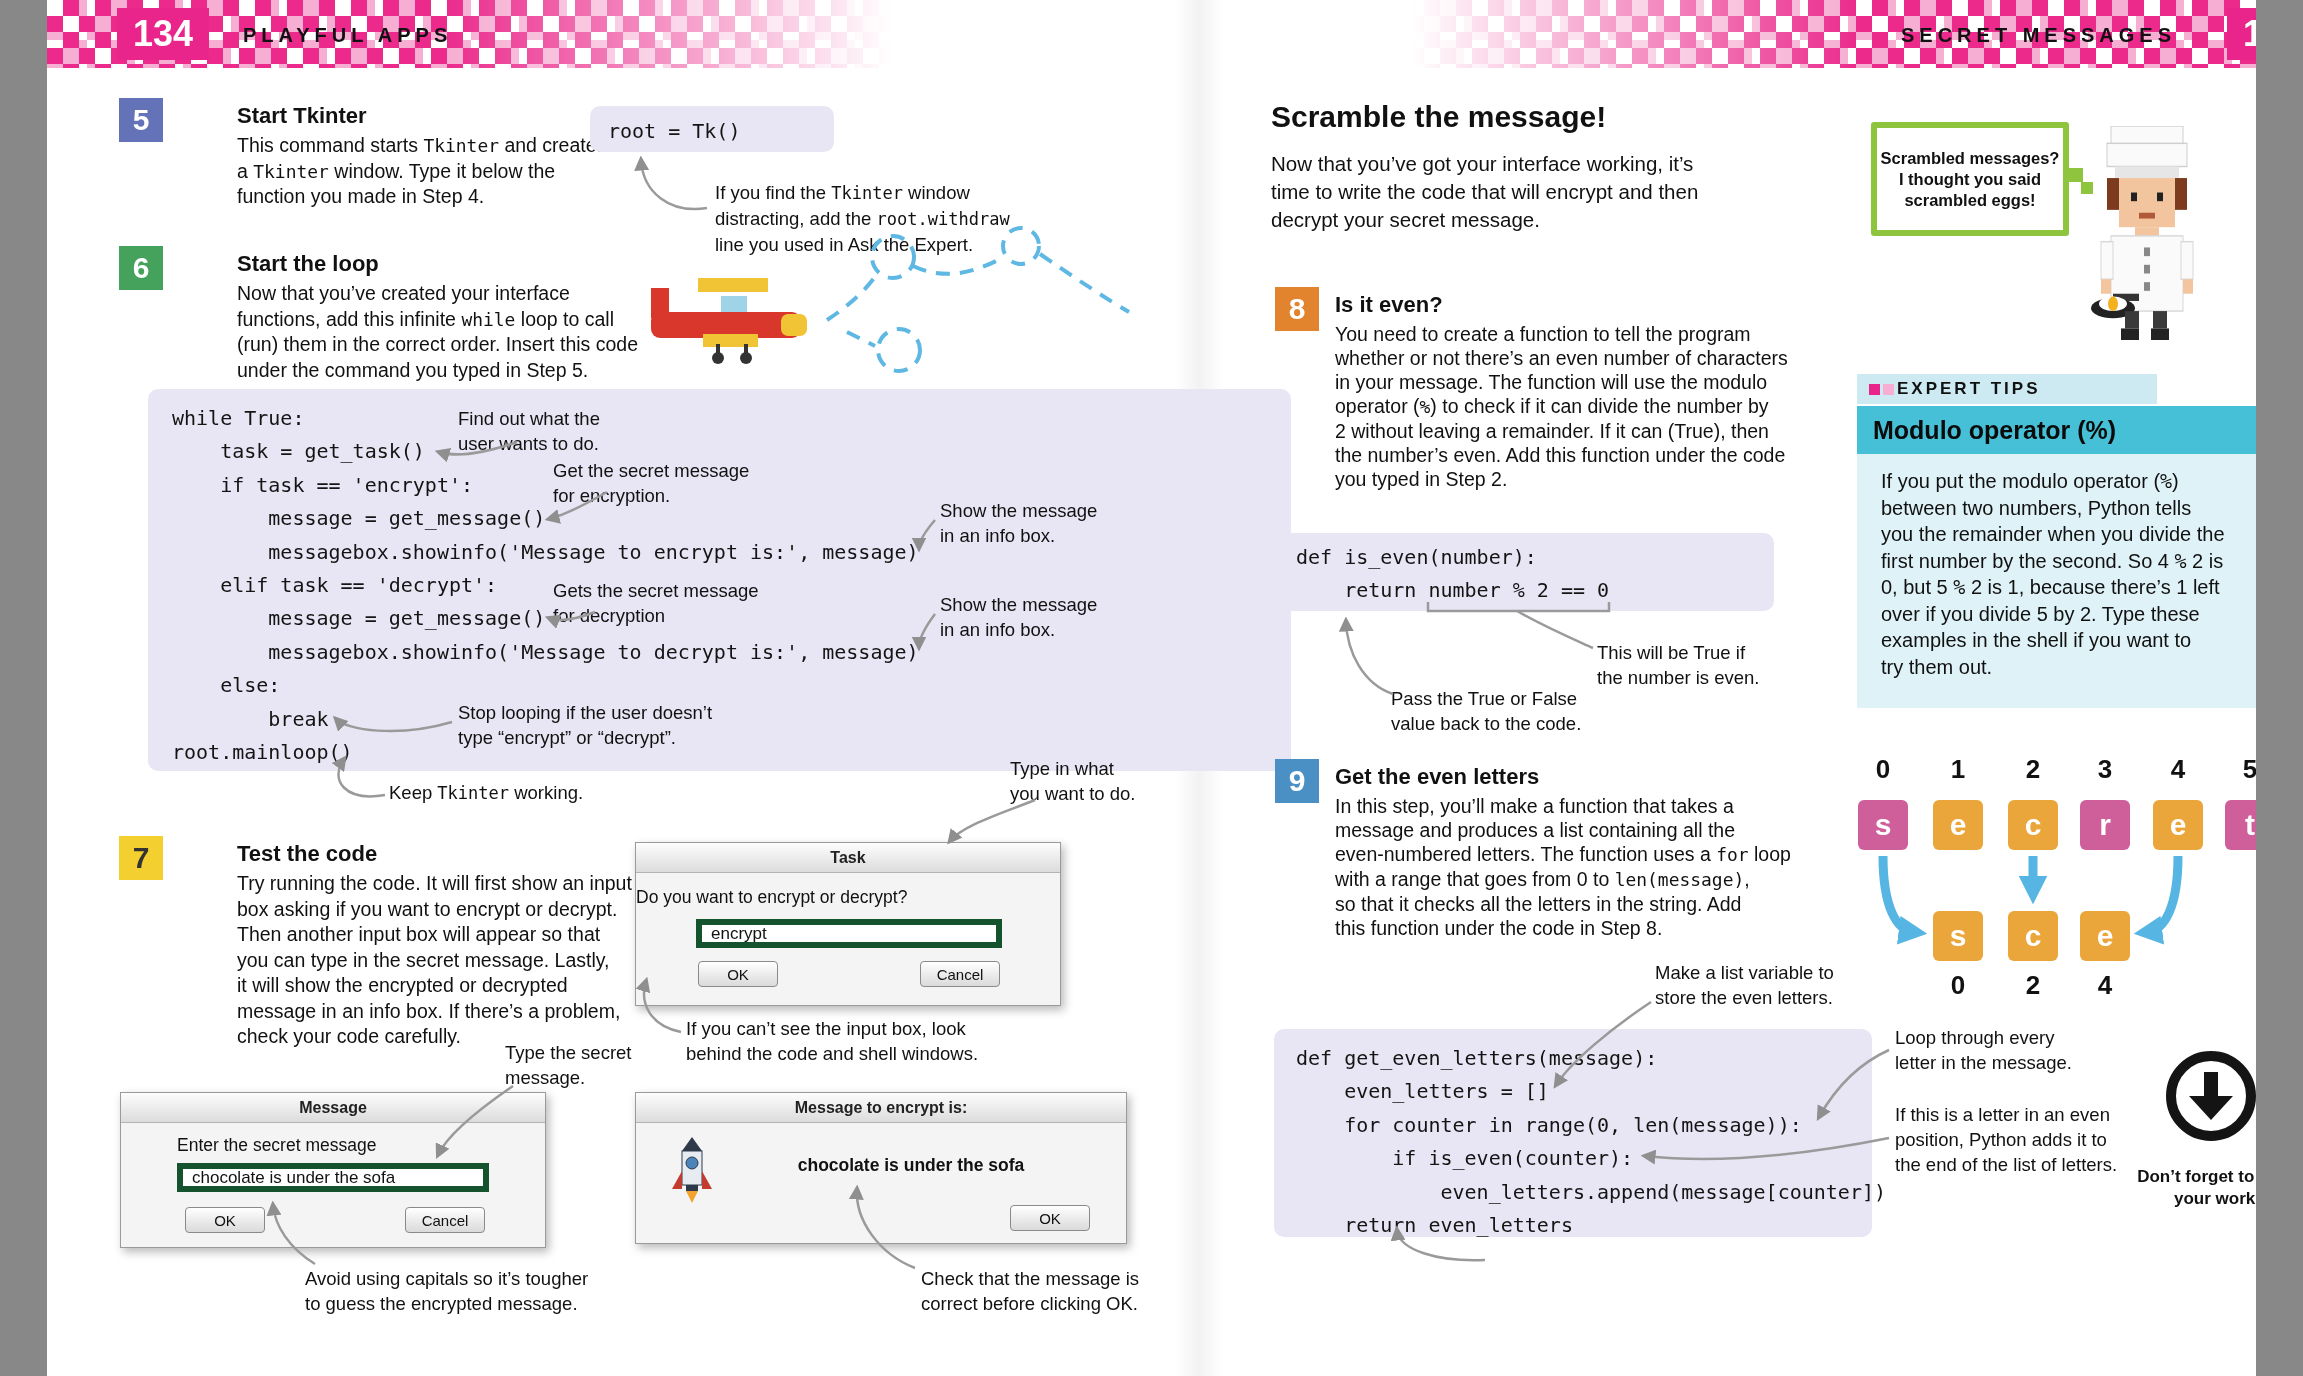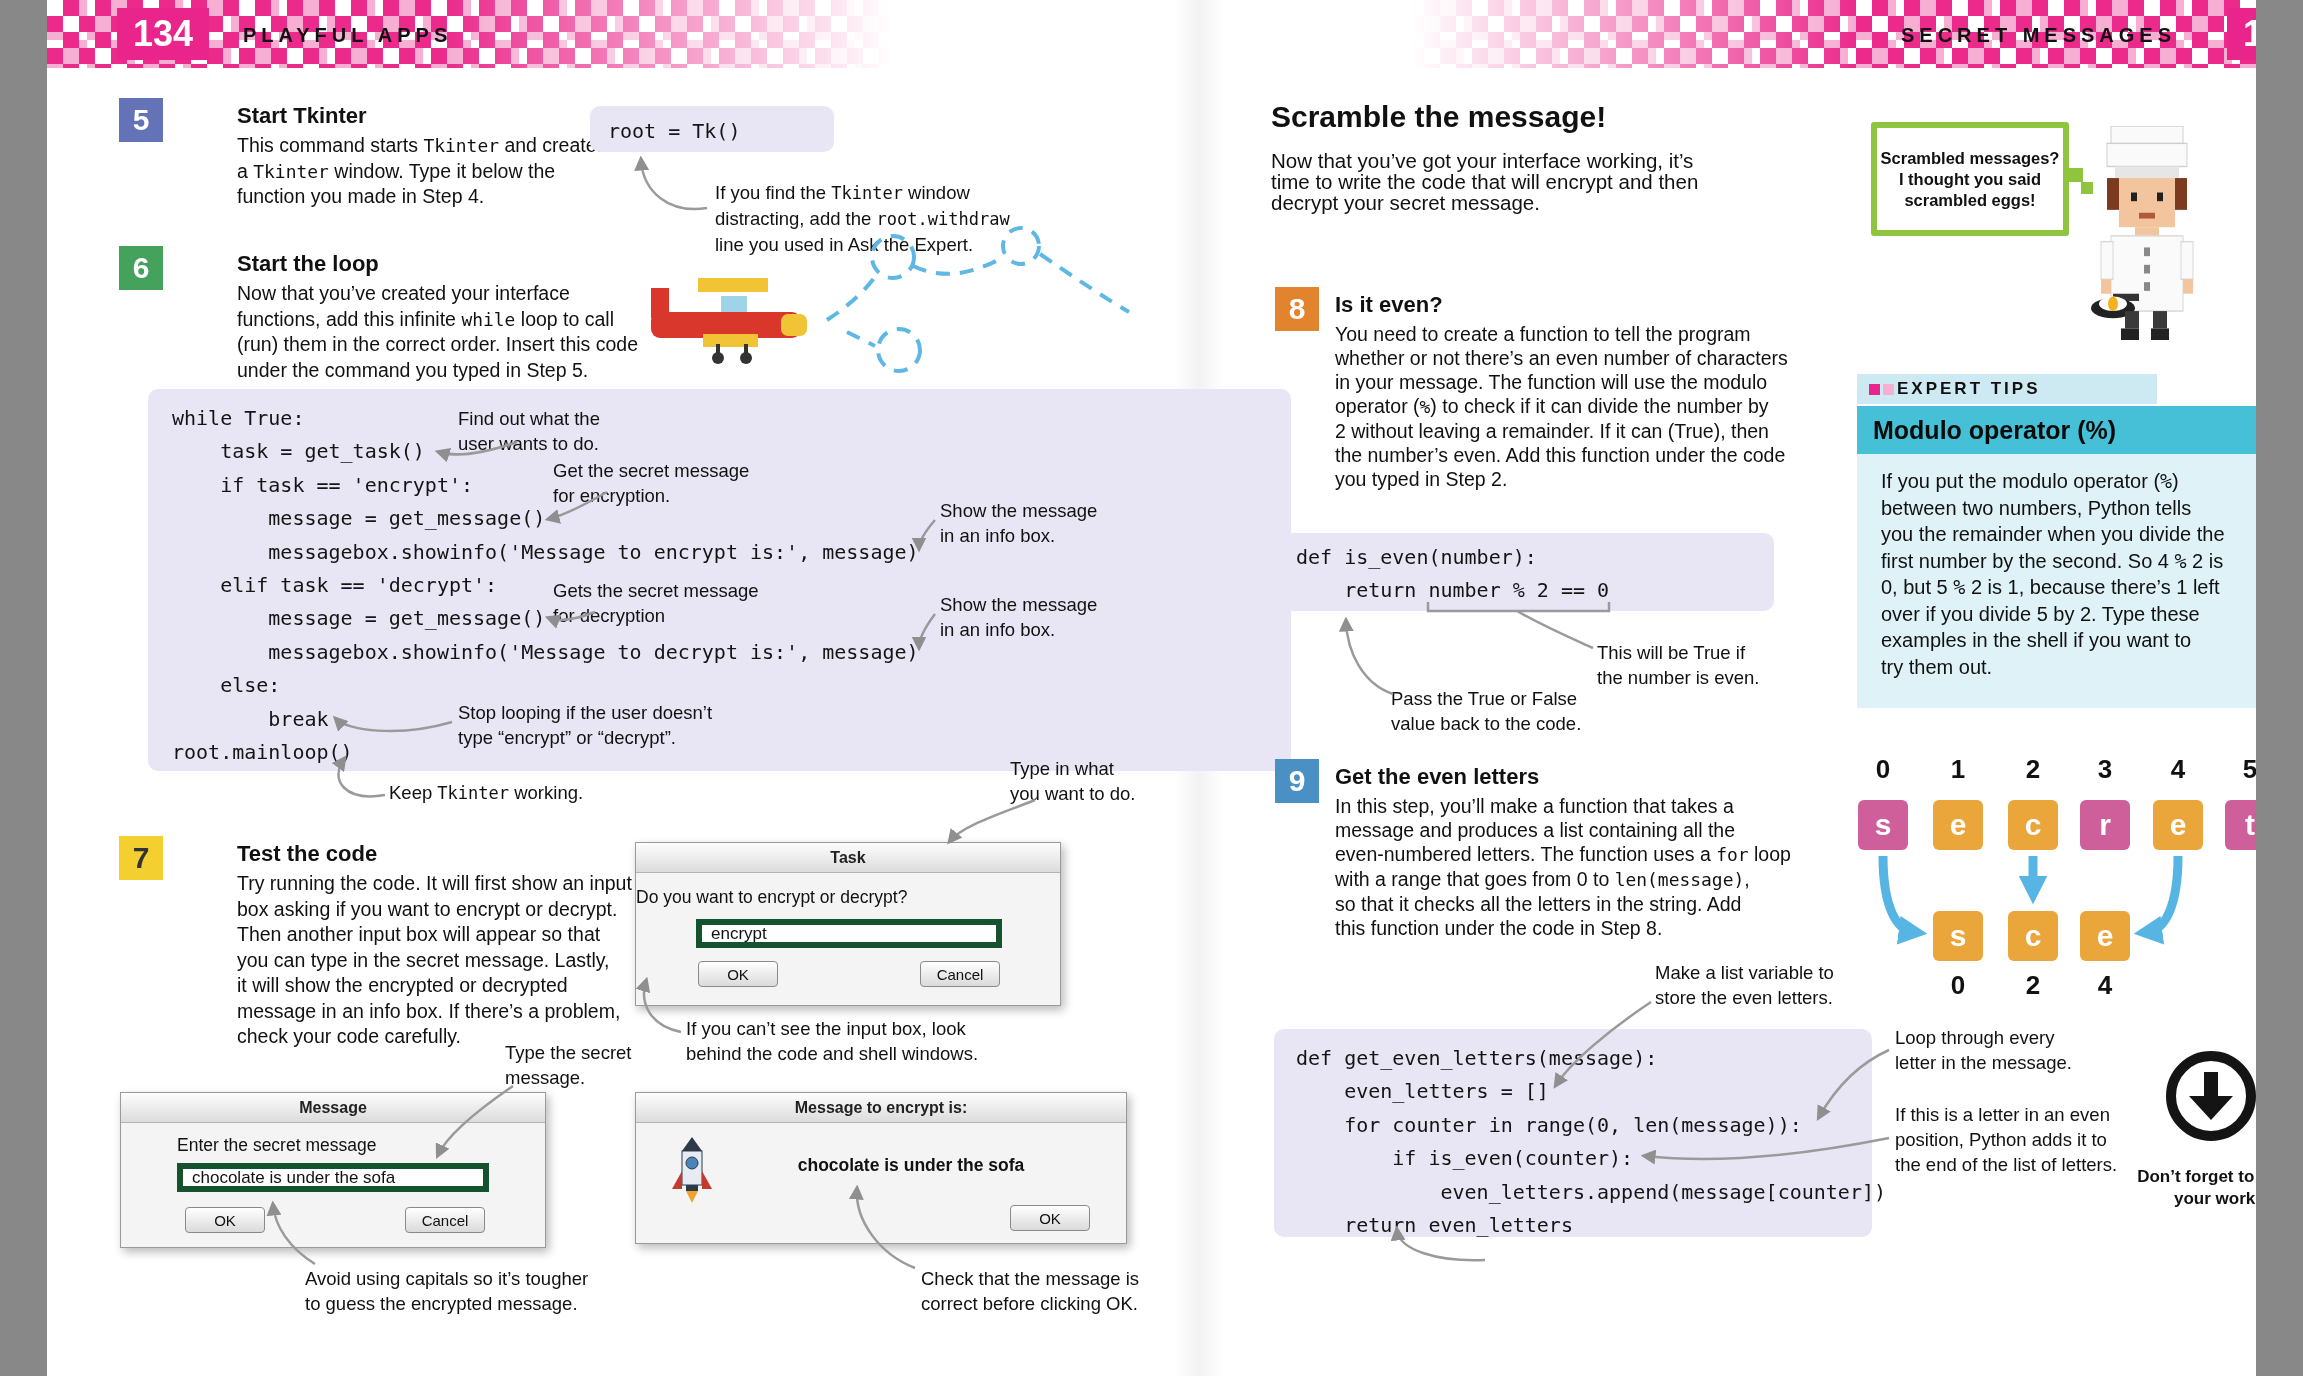--- a/index.html
+++ b/index.html
@@ -185,21 +185,21 @@
       <rect x="14" y="48" width="12" height="6" fill="#2e3a4a"></rect>
       <polygon points="14,54 26,54 20,66" fill="#f2a32e"></polygon>
     </svg>
     <div class="dprompt" style="left:110px;top:62px;width:330px;text-align:center;font-weight:bold">chocolate is under the sofa</div>
     <div class="dbtn" style="left:374px;top:112px">OK</div>
   </div>
   <div class="note" style="left:874px;top:1266px;width:220px">Check that the message is
 correct before clicking OK.</div>
 
   <div class="abs" style="left:1224px;top:100px;font-size:30px;font-weight:bold">Scramble the message!</div>
-  <div class="body-text" style="left:1224px;top:150px;width:540px;font-size:20.5px;line-height:21px">Now that you’ve got your interface working, it’s
+  <div class="body-text" style="left:1224px;top:150px;width:540px;font-size:20.5px;line-height:28px">Now that you’ve got your interface working, it’s
 time to write the code that will encrypt and then
 decrypt your secret message.</div>
 
   <div class="bubble" style="left:1824px;top:122px;width:198px;height:114px">Scrambled messages?
 I thought you said
 scrambled eggs!</div>
   <div class="abs" style="left:2022px;top:168px;width:14px;height:14px;background:#8fc43f"></div>
   <div class="abs" style="left:2034px;top:182px;width:12px;height:12px;background:#8fc43f"></div>
   <svg class="abs" style="left:2044px;top:126px" width="112" height="214" viewBox="0 0 112 148" preserveAspectRatio="none">
     <rect x="20" y="0" width="72" height="14" fill="#fafafa" stroke="#cfcfcf"></rect>

